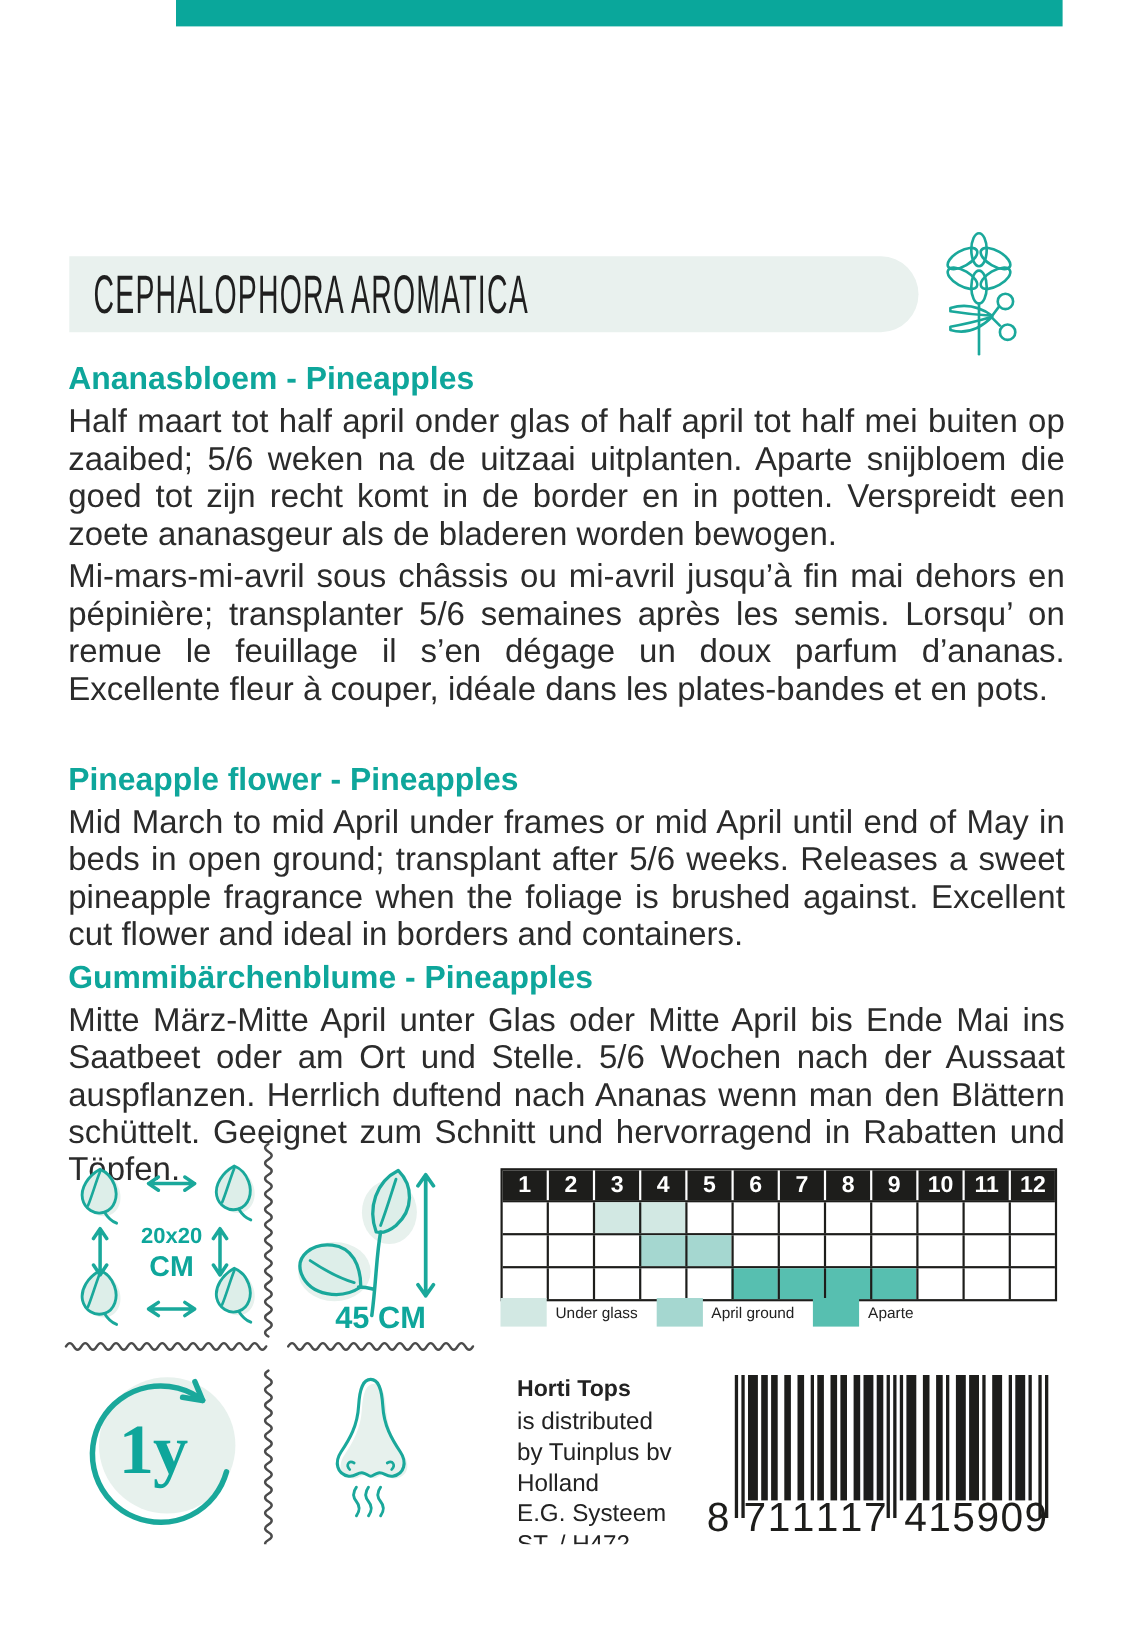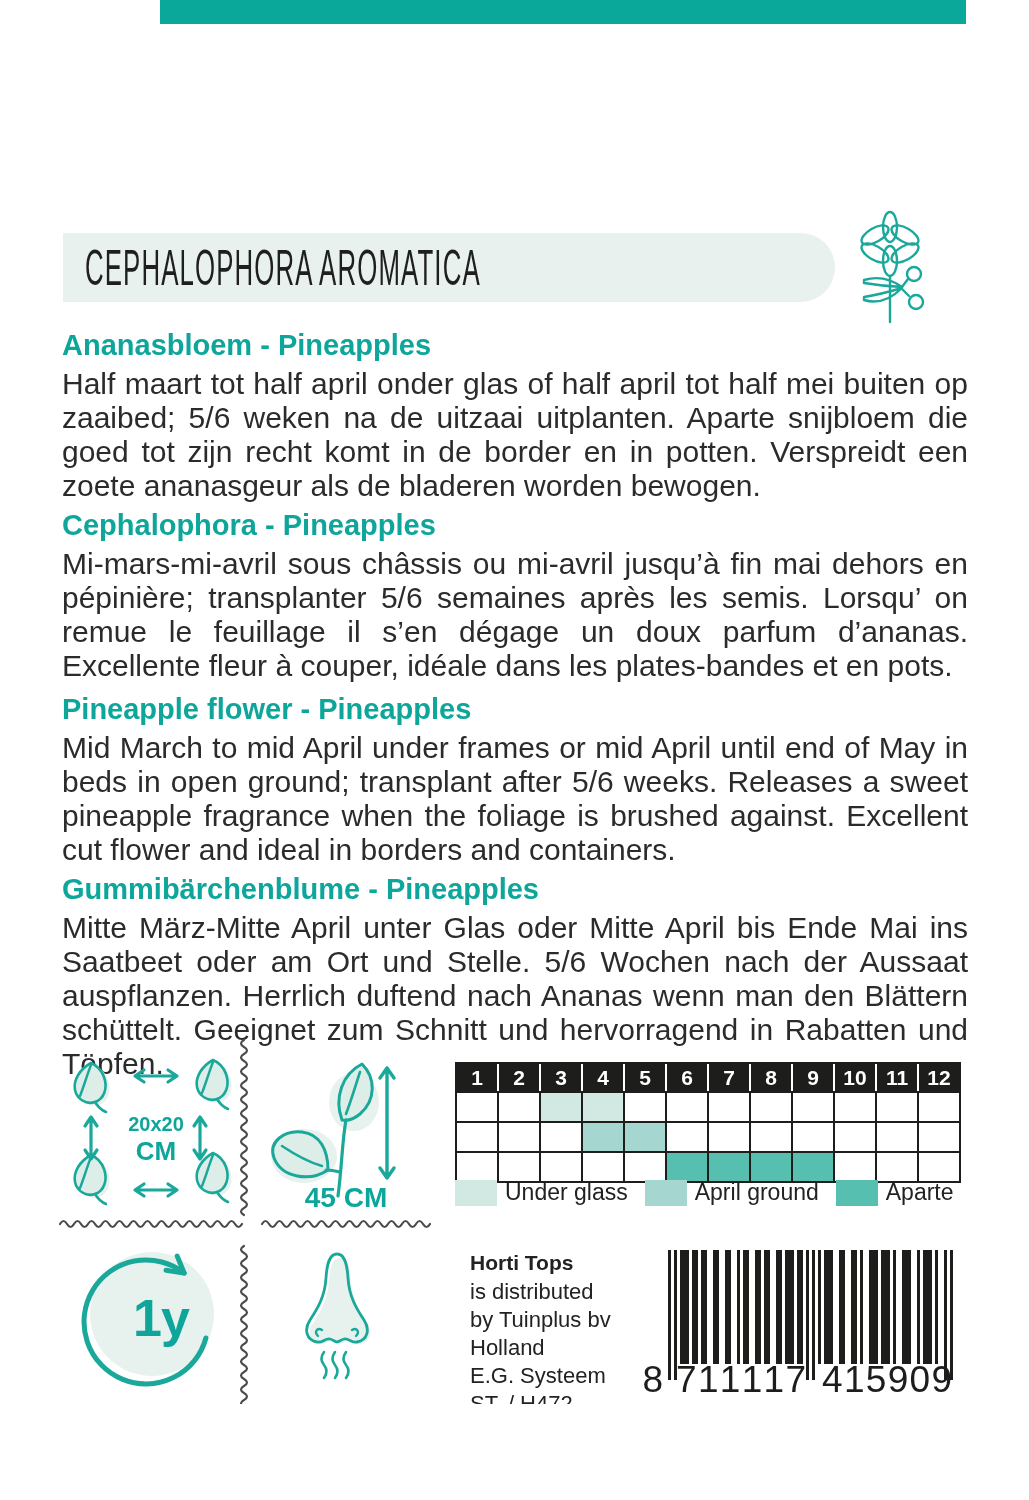--- a/index.html
+++ b/index.html
@@ -28,21 +28,21 @@
   .cal-row{display:flex;height:28px;border-top:2px solid #1d1d1b;}
   .cal-row.header{height:27px;border-top:none;background:#1d1d1b;}
   .cal-cell{flex:1;border-left:2px solid #1d1d1b;box-sizing:border-box;}
   .cal-cell:first-child{border-left:none;}
   .cal-row.header .cal-cell{border-left:2px solid #ffffff;color:#ffffff;font-weight:bold;
      font-size:21px;display:flex;align-items:center;justify-content:center;}
   .cal-row.header .cal-cell:first-child{border-left:none;}
   #calendar-legend{left:455px;top:1179px;width:506px;height:27px;display:flex;align-items:center;}
   .legend-item{display:flex;align-items:center;}
   .legend-swatch{width:42px;height:26px;margin-right:8px;}
-  .legend-label{font-size:23px;color:#222222;margin-right:17px;white-space:nowrap;}
+  .legend-label{font-size:14px;color:#222222;margin-right:17px;white-space:nowrap;}
   
   .dist{left:470px;top:1248px;width:190px;font-size:22px;line-height:28px;color:#222222;}
   .dist .dist-name{font-size:21px;font-weight:bold;line-height:30px;}
   
   #barcode-svg{left:668px;top:1250px;}
   .bc-digit{font-size:37px;color:#1d1d1b;top:1363px;height:34px;line-height:34px;}
   .bc-first{left:633px;width:30px;text-align:right;}
   .bc-g1{left:676px;width:130px;display:flex;justify-content:space-between;}
   .bc-g2{left:822px;width:130px;display:flex;justify-content:space-between;}
   
@@ -94,21 +94,20 @@
       <circle cx="68" cy="84" r="7"></circle>
       <path d="M54 69 L60 61 M54 71 L61 78"></path>
     </g>
   </svg>
 
   <section class="abs lang sec-nl">
     <h2>Ananasbloem - Pineapples</h2>
     <p>Half maart tot half april onder glas of half april tot half mei buiten op zaaibed; 5/6 weken na de uitzaai uitplanten. Aparte snijbloem die goed tot zijn recht komt in de border en in potten. Verspreidt een zoete ananasgeur als de bladeren worden bewogen.</p>
   </section>
   <section class="abs lang sec-fr">
-    <h2>Cephalophora - Pineapples</h2>
     <p>Mi-mars-mi-avril sous châssis ou mi-avril jusqu’à fin mai dehors en pépinière; transplanter 5/6 semaines après les semis. Lorsqu’ on remue le feuillage il s’en dégage un doux parfum d’ananas. Excellente fleur à couper, idéale dans les plates-bandes et en pots.</p>
   </section>
   <section class="abs lang sec-en">
     <h2>Pineapple flower - Pineapples</h2>
     <p>Mid March to mid April under frames or mid April until end of May in beds in open ground; transplant after 5/6 weeks. Releases a sweet pineapple fragrance when the foliage is brushed against. Excellent cut flower and ideal in borders and containers.</p>
   </section>
   <section class="abs lang sec-de">
     <h2>Gummibärchenblume - Pineapples</h2>
     <p>Mitte März-Mitte April unter Glas oder Mitte April bis Ende Mai ins Saatbeet oder am Ort und Stelle. 5/6 Wochen nach der Aussaat auspflanzen. Herrlich duftend nach Ananas wenn man den Blättern schüttelt. Geeignet zum Schnitt und hervorragend in Rabatten und Töpfen.</p>
   </section>
@@ -244,21 +243,21 @@
   <svg class="abs" style="left:238px;top:1246px;" width="12" height="174">
       <path d="M6 0 q-6 3.5 0 7 q6 3.5 0 7 q-6 3.5 0 7 q6 3.5 0 7 q-6 3.5 0 7 q6 3.5 0 7 q-6 3.5 0 7 q6 3.5 0 7 q-6 3.5 0 7 q6 3.5 0 7 q-6 3.5 0 7 q6 3.5 0 7 q-6 3.5 0 7 q6 3.5 0 7 q-6 3.5 0 7 q6 3.5 0 7 q-6 3.5 0 7 q6 3.5 0 7 q-6 3.5 0 7 q6 3.5 0 7 q-6 3.5 0 7 q6 3.5 0 7 q-6 3.5 0 7 q6 3.5 0 7 q-6 3.5 0 7" fill="none" stroke="#4b4b4b" stroke-width="2.2" stroke-linecap="round"></path>
     </svg>
 
   <div class="abs" style="left:72px;top:1246px;width:150px;height:150px;">
     <svg width="150" height="150" viewBox="0 0 150 150">
       <circle class="glow" cx="80" cy="68" r="62"></circle>
       <path class="stroke" stroke-width="5" d="M133.9 92 A62 62 0 1 1 112.2 27.1"></path>
       <polyline class="stroke" stroke-width="5" points="94,24.3 112.2,27.1 105.2,10.1"></polyline>
     </svg>
-    <div class="abs teal-label" style="left:44px;top:44px;width:90px;font-size:52px;line-height:56px;letter-spacing:-1px;">1y</div>
+    <div class="abs teal-label" style="left:22px;top:44px;width:90px;font-size:64px;line-height:56px;letter-spacing:-1px;font-family:Liberation Serif, serif;">1y</div>
   </div>
 
   <svg class="abs" style="left:292px;top:1248px;" width="90" height="135" viewBox="0 0 90 135">
     <path class="glow" d="M48 10 C41 10, 38 18, 37 33 C36 51, 29 63, 21 75 C15 84, 17 94, 28 96 C34 97, 36 92, 41 93 C44 93.6, 46 96, 48 96 C50 96, 52 93.6, 55 93 C60 92, 62 97, 68 96 C79 94, 81 84, 75 75 C67 63, 60 51, 59 33 C58 18, 55 10, 48 10 Z"></path>
     <path class="stroke" stroke-width="2.8" fill="#eaf3f0" d="M45 6 C38 6, 35 14, 34 30 C33 48, 26 60, 18 72 C12 81, 14 92, 25 94 C31 95, 33 90, 38 91 C41 91.6, 43 94, 45 94 C47 94, 49 91.6, 52 91 C57 90, 59 95, 65 94 C76 92, 78 81, 72 72 C64 60, 57 48, 56 30 C55 14, 52 6, 45 6 Z"></path>
     <path class="stroke" stroke-width="2.4" d="M26 88 C22 84, 25 79, 30 82 M64 88 C68 84, 65 79, 60 82"></path>
     <path class="stroke" stroke-width="2.6" d="M32 104 q-5 7 0 13 q5 6 0 13 M43 104 q-5 7 0 13 q5 6 0 13 M54 104 q-5 7 0 13 q5 6 0 13"></path>
   </svg>
 
   <div class="abs dist">

